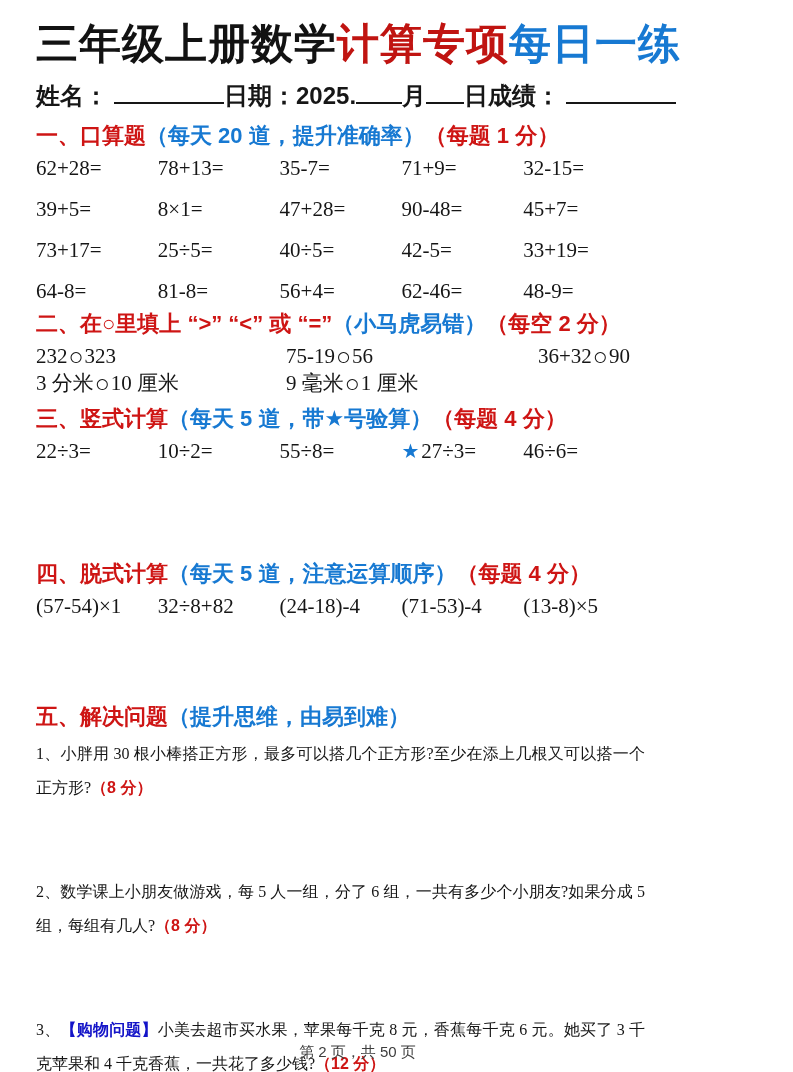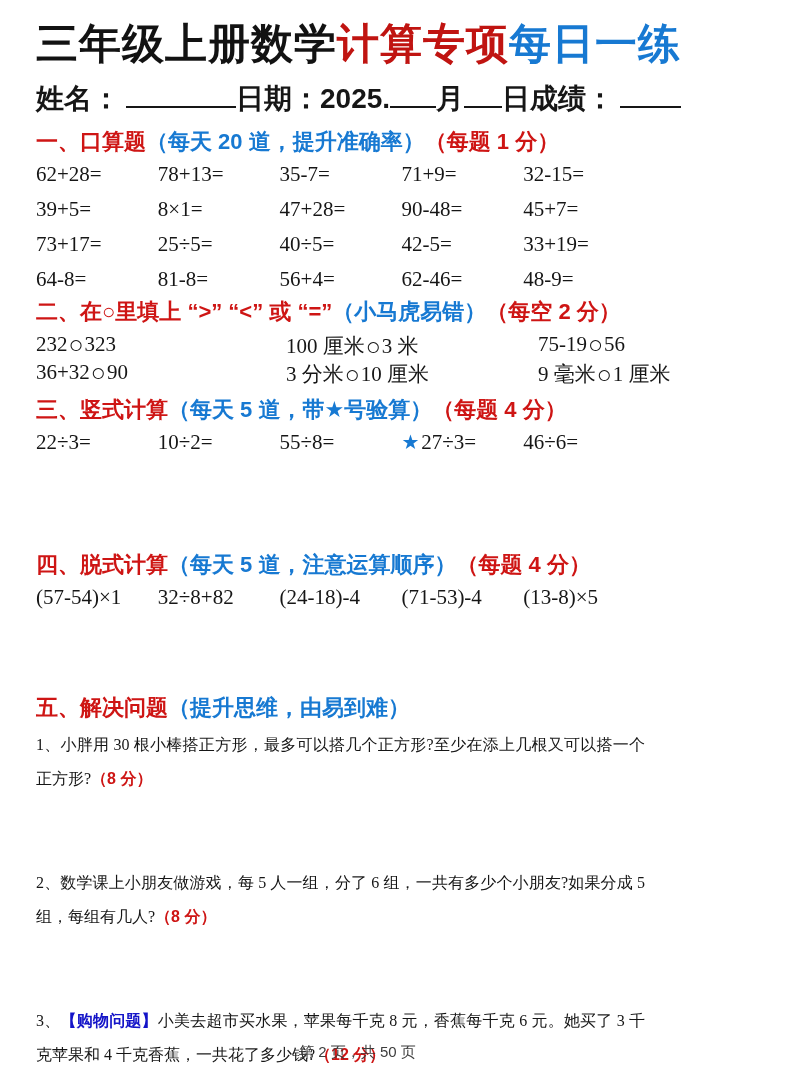--- a/index.html
+++ b/index.html
@@ -27,21 +27,21 @@
   .t-black{color:#121212;}
   .t-red{color:#c01411;}
   .t-blue{color:#1779d2;}
   
   .info-line{
     display:flex;
     justify-content:space-between;
     align-items:flex-end;
     font-family:"Liberation Sans","DejaVu Sans",sans-serif;
     font-weight:bold;
-    font-size:28px;
+    font-size:24px;
     margin:0 0 10px 0;
     white-space:nowrap;
   }
   .blank{
     display:inline-block;
     border-bottom:2.5px solid #161616;
     height:19px;
     vertical-align:baseline;
   }
   .blank-name{width:110px;margin-left:6px;}
@@ -57,21 +57,21 @@
     margin:4px 0 6px 0;
     white-space:nowrap;
   }
   .sec-head .red{color:#ce1514;}
   .sec-head .blue{color:#1779d2;}
   
   .grid5{
     display:grid;
     grid-template-columns:repeat(5,1fr);
     font-size:21px;
-    row-gap:10px;
+    row-gap:16px;
     margin:2px 0 6px 0;
   }
   .grid3{
     display:grid;
     grid-template-columns:250px 252px 1fr;
     font-size:21px;
     row-gap:0;
     margin:2px 0 8px 0;
   }
   .cell{white-space:nowrap;}
@@ -153,21 +153,20 @@
     <div class="cell">56+4=</div>
     <div class="cell">62-46=</div>
     <div class="cell">48-9=</div>
   </div>
 
   <div class="sec-head">
     <span class="red">二、在○里填上 “&gt;” “&lt;” 或 “=”</span><span class="blue">（小马虎易错）</span><span class="red">（每空 2 分）</span>
   </div>
   <div class="grid3">
     <div class="cell"><span>232</span><span class="circle-sym">○</span><span>323</span></div>
-    <div class="cell"><span>100 厘米</span><span class="circle-sym">○</span><span>3 米</span></div>
     <div class="cell"><span>75-19</span><span class="circle-sym">○</span><span>56</span></div>
     <div class="cell"><span>36+32</span><span class="circle-sym">○</span><span>90</span></div>
     <div class="cell"><span>3 分米</span><span class="circle-sym">○</span><span>10 厘米</span></div>
     <div class="cell"><span>9 毫米</span><span class="circle-sym">○</span><span>1 厘米</span></div>
   </div>
 
   <div class="sec-head">
     <span class="red">三、竖式计算</span><span class="blue">（每天 5 道，带★号验算）</span><span class="red">（每题 4 分）</span>
   </div>
   <div class="grid5">

